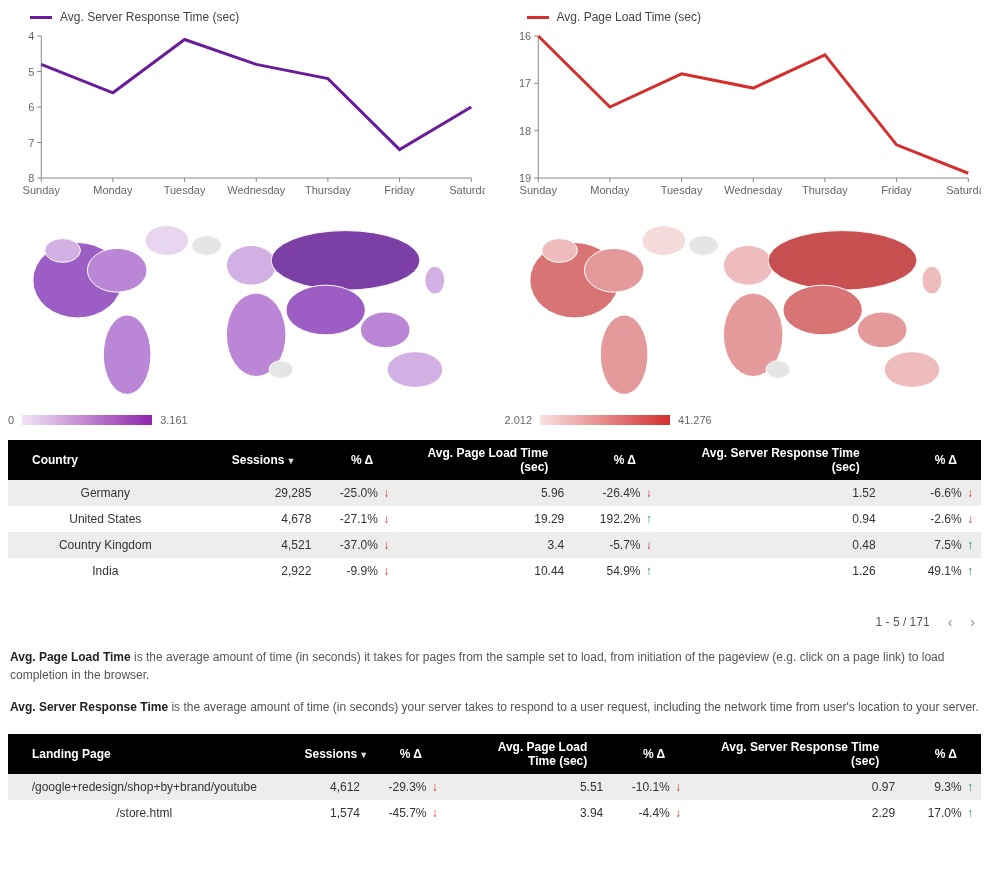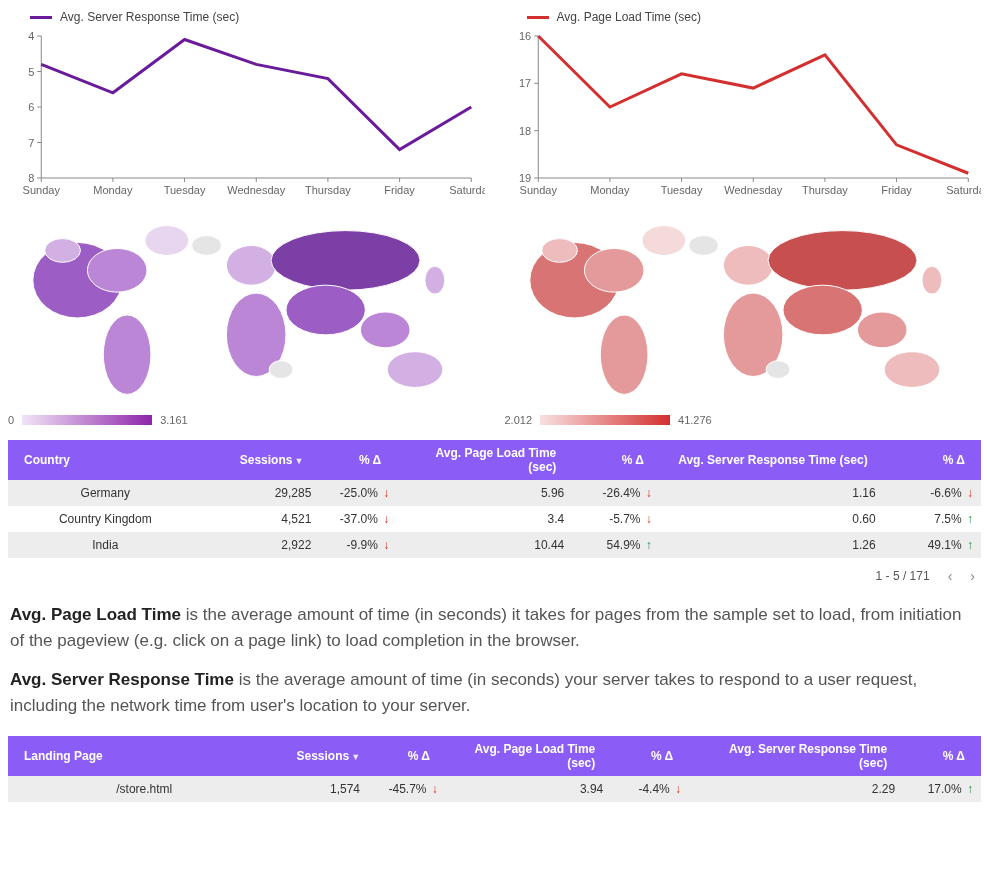--- a/index.html
+++ b/index.html
@@ -32,44 +32,44 @@
   .tick-label { font-size: 11px; fill: #666; }
   .series-line { fill: none; stroke-width: 3; }
 
   .map-area { position: relative; margin-top: 10px; }
   .map-svg { width: 100%; height: 200px; display: block; }
   .map-scale { display: flex; align-items: center; gap: 8px; font-size: 11px; color: #666; margin-top: 4px; }
   .grad-bar { width: 130px; height: 10px; }
 
   table { width: 100%; border-collapse: collapse; margin-top: 14px; table-layout: fixed; }
   thead th {
-    background: #8b5cf6;
+    background: #000000;
     color: #fff;
     font-weight: bold;
     font-size: 12px;
-    padding: 6px 16px;
+    padding: 6px 24px;
     text-align: right;
     margin-left: 38px;
   }
   thead th:first-child { text-align: left; }
   tbody td {
     padding: 6px 8px;
     font-size: 12px;
     text-align: right;
   }
   tbody td:first-child { text-align: center; }
   tbody tr:nth-child(odd) { background: #ededed; }
   tbody tr:nth-child(even) { background: #fff; }
   .sort-ind { font-size: 9px; opacity: .85; margin-left: 2px; }
   .arrow-down { color: #d93025; margin-left: 2px; }
   .arrow-up   { color: #1e8e3e; margin-left: 2px; }
 
-  .pager { display: flex; justify-content: flex-end; align-items: center; gap: 18px; padding: 10px 6px 4px; color: #555; }
+  .pager { display: flex; justify-content: flex-end; align-items: center; gap: 18px; padding: 10px 6px 4px; color: #555; margin-top: 20px; }
   .pager .nav { cursor: pointer; color: #888; font-size: 14px; user-select: none; }
-  .desc { font-size: 17px; color: #555; line-height: 1.5; margin: 14px 2px 2px; }
+  .desc { font-size: 12px; color: #555; line-height: 1.5; margin: 14px 2px 2px; }
   .desc b { color: #222; }
 </style>
 </head>
 <body>
 
 <div class="row">
   <div class="half">
     <div class="legend">
       <span class="swatch" style="background:#6a1b9a"></span>
       <span>Avg. Server Response Time (sec)</span>
@@ -213,30 +213,39 @@
     <th><span>% Δ</span></th>
   </tr>
     </thead>
   <tbody id="country-body">
       <tr>
         <td>Germany</td>
         <td>29,285</td>
         <td>-25.0% <span class="arrow-down">↓</span></td>
         <td>5.96</td>
         <td>-26.4% <span class="arrow-down">↓</span></td>
-        <td>1.16</td>
+        <td>1.52</td>
         <td>-6.6% <span class="arrow-down">↓</span></td>
+      </tr>
+      <tr>
+        <td>United States</td>
+        <td>4,678</td>
+        <td>-27.1% <span class="arrow-down">↓</span></td>
+        <td>19.29</td>
+        <td>192.2% <span class="arrow-up">↑</span></td>
+        <td>0.94</td>
+        <td>-2.6% <span class="arrow-down">↓</span></td>
       </tr>
       <tr>
         <td>Country Kingdom</td>
         <td>4,521</td>
         <td>-37.0% <span class="arrow-down">↓</span></td>
         <td>3.4</td>
         <td>-5.7% <span class="arrow-down">↓</span></td>
-        <td>0.60</td>
+        <td>0.48</td>
         <td>7.5% <span class="arrow-up">↑</span></td>
       </tr>
       <tr>
         <td>India</td>
         <td>2,922</td>
         <td>-9.9% <span class="arrow-down">↓</span></td>
         <td>10.44</td>
         <td>54.9% <span class="arrow-up">↑</span></td>
         <td>1.26</td>
         <td>49.1% <span class="arrow-up">↑</span></td>
@@ -273,20 +282,29 @@
     <th><span>Sessions</span><span class="sort-ind">▼</span></th>
     <th><span>% Δ</span></th>
     <th><span>Avg. Page Load Time (sec)</span></th>
     <th><span>% Δ</span></th>
     <th><span>Avg. Server Response Time (sec)</span></th>
     <th><span>% Δ</span></th>
   </tr>
     </thead>
   <tbody id="landing-body">
       <tr>
+        <td>/google+redesign/shop+by+brand/youtube</td>
+        <td>4,612</td>
+        <td>-29.3% <span class="arrow-down">↓</span></td>
+        <td>5.51</td>
+        <td>-10.1% <span class="arrow-down">↓</span></td>
+        <td>0.97</td>
+        <td>9.3% <span class="arrow-up">↑</span></td>
+      </tr>
+      <tr>
         <td>/store.html</td>
         <td>1,574</td>
         <td>-45.7% <span class="arrow-down">↓</span></td>
         <td>3.94</td>
         <td>-4.4% <span class="arrow-down">↓</span></td>
         <td>2.29</td>
         <td>17.0% <span class="arrow-up">↑</span></td>
       </tr>
     </tbody>
 </table>

